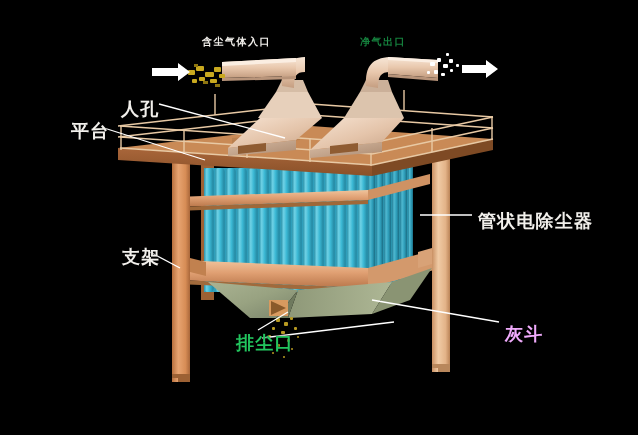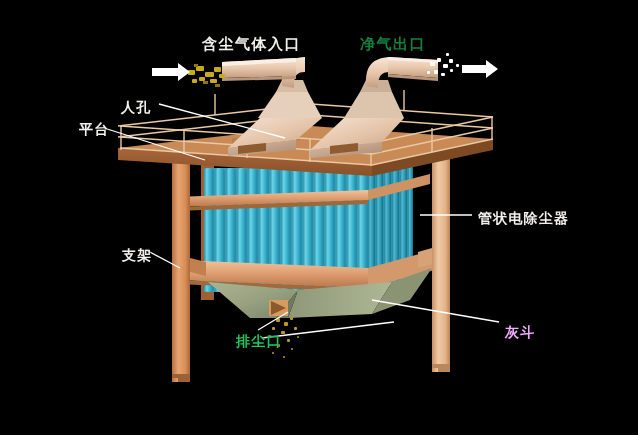--- a/index.html
+++ b/index.html
@@ -21,28 +21,28 @@
   #scene {
     position: absolute;
     inset: 0;
     width: 638px;
     height: 435px;
   }
   .label {
     position: absolute;
     color: #f2f0ec;
     font-family: "DejaVu Sans", "Liberation Sans", sans-serif;
-    font-size: 15px;
+    font-size: 10px;
     font-weight: 700;
     letter-spacing: 1.5px;
     white-space: nowrap;
     text-shadow: 0 0 2px rgba(0,0,0,0.9);
     line-height: 1;
   }
-  .label.sm { font-size: 14px; letter-spacing: 1.2px; }
+  .label.sm { font-size: 18px; letter-spacing: 1.2px; }
 </style>
 </head>
 <body>
 
 <div id="stage">
 
   <svg id="scene" viewBox="0 0 638 435">
     <defs>
       <linearGradient id="gTube" x1="0" y1="0" x2="1" y2="0">
         <stop offset="0%" stop-color="#2c93ab"></stop>
@@ -304,20 +304,20 @@
         <line x1="499" y1="322" x2="372" y2="300" stroke="#ffffff"></line>
         <line x1="258" y1="330" x2="288" y2="312" stroke="#ffffff"></line>
         <line x1="262" y1="338" x2="394" y2="322" stroke="#ffffff"></line>
       </g>
   </svg>
 
   <div id="labels">
       <div class="label" style="left: 202px; top: 37px; color: rgb(242, 240, 236);">含尘气体入口</div>
       <div class="label" style="left: 360px; top: 37px; color: #15803d;">净气出口</div>
       <div class="label sm" style="left: 121px; top: 100px; color: rgb(242, 240, 236);">人孔</div>
-      <div class="label sm" style="left: 71px; top: 122px; color: rgb(242, 240, 236); margin-left: 8px;">平台</div>
+      <div class="label sm" style="left: 71px; top: 122px; color: rgb(242, 240, 236);">平台</div>
       <div class="label sm" style="left: 122px; top: 248px; color: rgb(242, 240, 236);">支架</div>
       <div class="label sm" style="left: 478px; top: 212px; color: rgb(242, 240, 236); font-family: Liberation Serif, serif;">管状电除尘器</div>
       <div class="label sm" style="left: 505px; top: 325px; color: #f0abfc;">灰斗</div>
       <div class="label sm" style="left: 236px; top: 334px; color: #22c55e;">排尘口</div>
     </div>
 
 </div>
 
 </body></html>

